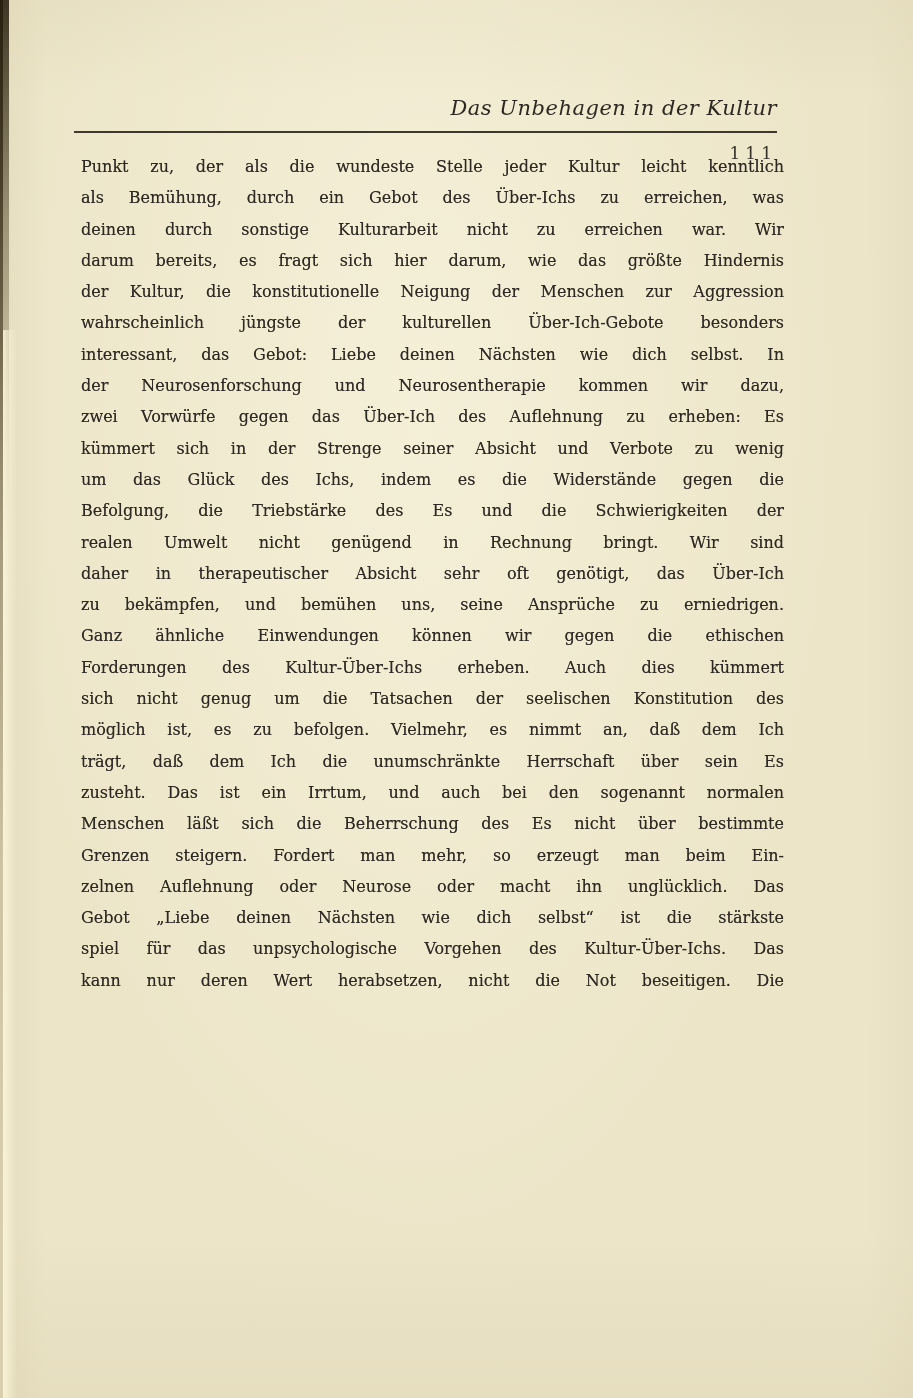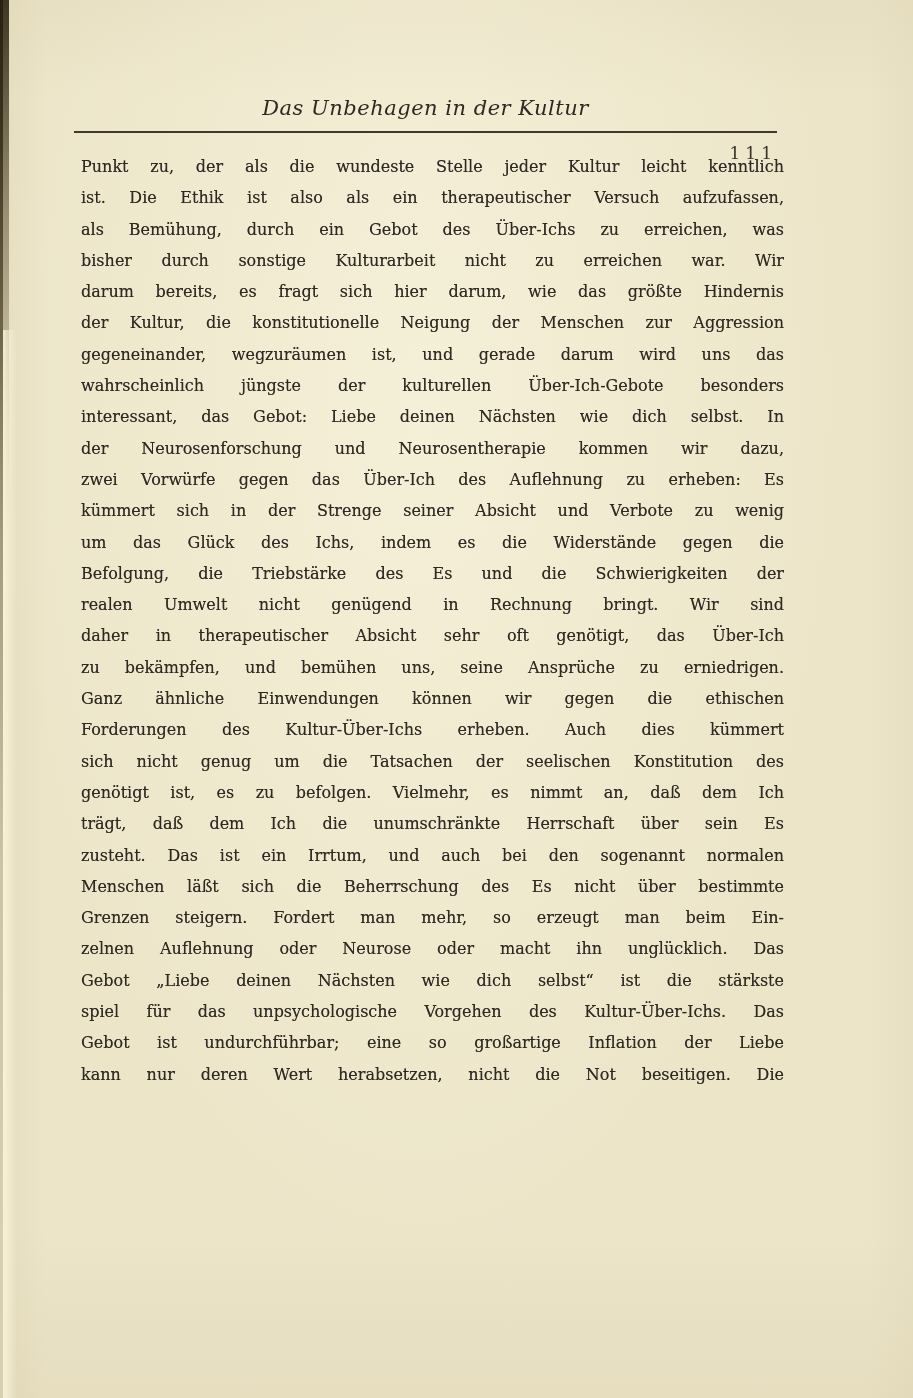--- a/index.html
+++ b/index.html
@@ -50,21 +50,21 @@
   }
   .running-header {
     position: absolute;
     left: 74px; top: 96px;
     width: 703px; height: 32px;
     color: #2d2822;
   }
   .header-title {
     position: absolute;
     left: 0; right: 0; top: 0;
-    text-align: center;
+    text-align: right;
     font-style: italic;
     font-size: 21px;
     letter-spacing: 0.5px;
     white-space: nowrap;
   }
   .page-number {
     position: absolute;
     right: 0; top: 3px;
     font-size: 17px;
     letter-spacing: 5px;
@@ -103,43 +103,40 @@
 
   <div class="running-header">
     <span class="header-title">Das Unbehagen in der Kultur</span>
     <span class="page-number">111</span>
   </div>
 
   <div class="header-rule"></div>
 
   <div class="body-text">
       <div class="text-line">Punkt zu, der als die wundeste Stelle jeder Kultur leicht kenntlich</div>
-      <div class="text-line">ist. Die Ethik ist also als ein therapeutischer Versuch aufzufassen,</div>
       <div class="text-line">als Bemühung, durch ein Gebot des Über-Ichs zu erreichen, was</div>
-      <div class="text-line">bisher durch sonstige Kulturarbeit nicht zu erreichen war. Wir</div>
+      <div class="text-line">deinen durch sonstige Kulturarbeit nicht zu erreichen war. Wir</div>
       <div class="text-line">darum bereits, es fragt sich hier darum, wie das größte Hindernis</div>
       <div class="text-line">der Kultur, die konstitutionelle Neigung der Menschen zur Aggression</div>
-      <div class="text-line">gegeneinander, wegzuräumen ist, und gerade darum wird uns das</div>
       <div class="text-line">wahrscheinlich jüngste der kulturellen Über-Ich-Gebote besonders</div>
       <div class="text-line">interessant, das Gebot: Liebe deinen Nächsten wie dich selbst. In</div>
       <div class="text-line">der Neurosenforschung und Neurosentherapie kommen wir dazu,</div>
       <div class="text-line">zwei Vorwürfe gegen das Über-Ich des Auflehnung zu erheben: Es</div>
       <div class="text-line">kümmert sich in der Strenge seiner Absicht und Verbote zu wenig</div>
       <div class="text-line">um das Glück des Ichs, indem es die Widerstände gegen die</div>
       <div class="text-line">Befolgung, die Triebstärke des Es und die Schwierigkeiten der</div>
       <div class="text-line">realen Umwelt nicht genügend in Rechnung bringt. Wir sind</div>
       <div class="text-line">daher in therapeutischer Absicht sehr oft genötigt, das Über-Ich</div>
       <div class="text-line">zu bekämpfen, und bemühen uns, seine Ansprüche zu erniedrigen.</div>
       <div class="text-line">Ganz ähnliche Einwendungen können wir gegen die ethischen</div>
       <div class="text-line">Forderungen des Kultur-Über-Ichs erheben. Auch dies kümmert</div>
       <div class="text-line">sich nicht genug um die Tatsachen der seelischen Konstitution des</div>
-      <div class="text-line">genötigt ist, es zu befolgen. Vielmehr, es nimmt an, daß dem Ich</div>
+      <div class="text-line">möglich ist, es zu befolgen. Vielmehr, es nimmt an, daß dem Ich</div>
       <div class="text-line">trägt, daß dem Ich die unumschränkte Herrschaft über sein Es</div>
       <div class="text-line">zusteht. Das ist ein Irrtum, und auch bei den sogenannt normalen</div>
       <div class="text-line">Menschen läßt sich die Beherrschung des Es nicht über bestimmte</div>
       <div class="text-line">Grenzen steigern. Fordert man mehr, so erzeugt man beim Ein-</div>
       <div class="text-line">zelnen Auflehnung oder Neurose oder macht ihn unglücklich. Das</div>
       <div class="text-line">Gebot „Liebe deinen Nächsten wie dich selbst“ ist die stärkste</div>
       <div class="text-line">spiel für das unpsychologische Vorgehen des Kultur-Über-Ichs. Das</div>
-      <div class="text-line">Gebot ist undurchführbar; eine so großartige Inflation der Liebe</div>
       <div class="text-line">kann nur deren Wert herabsetzen, nicht die Not beseitigen. Die</div>
     </div>
 </div>
 
 </body></html>

